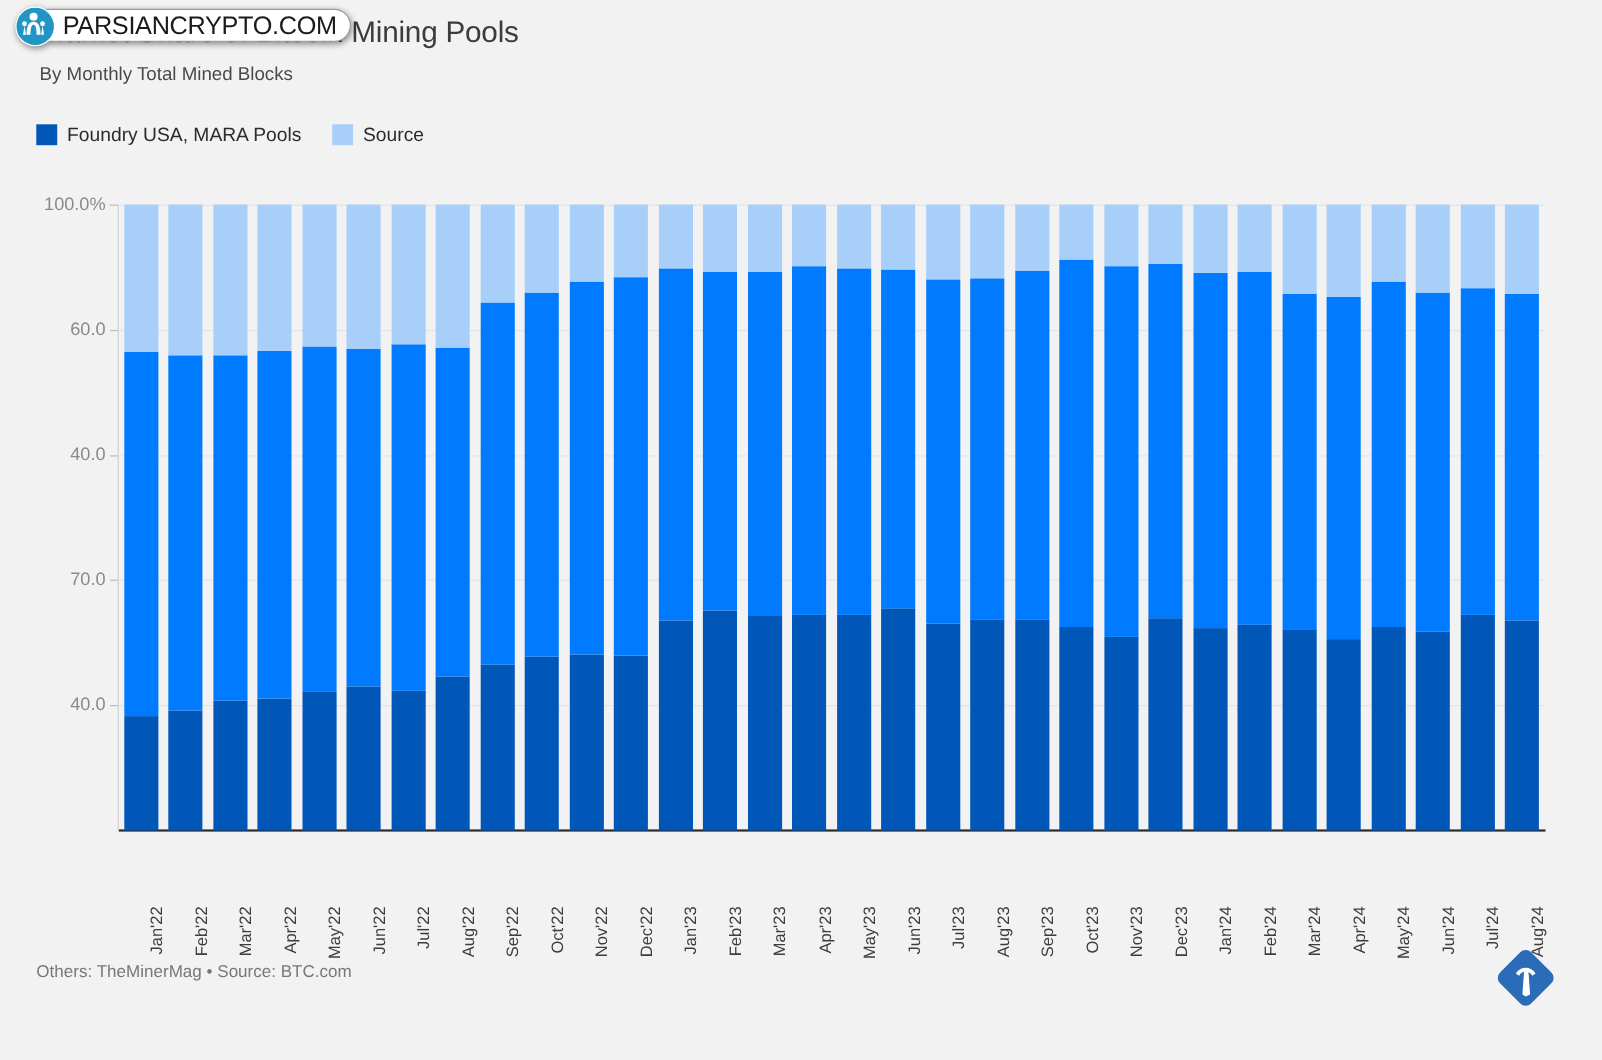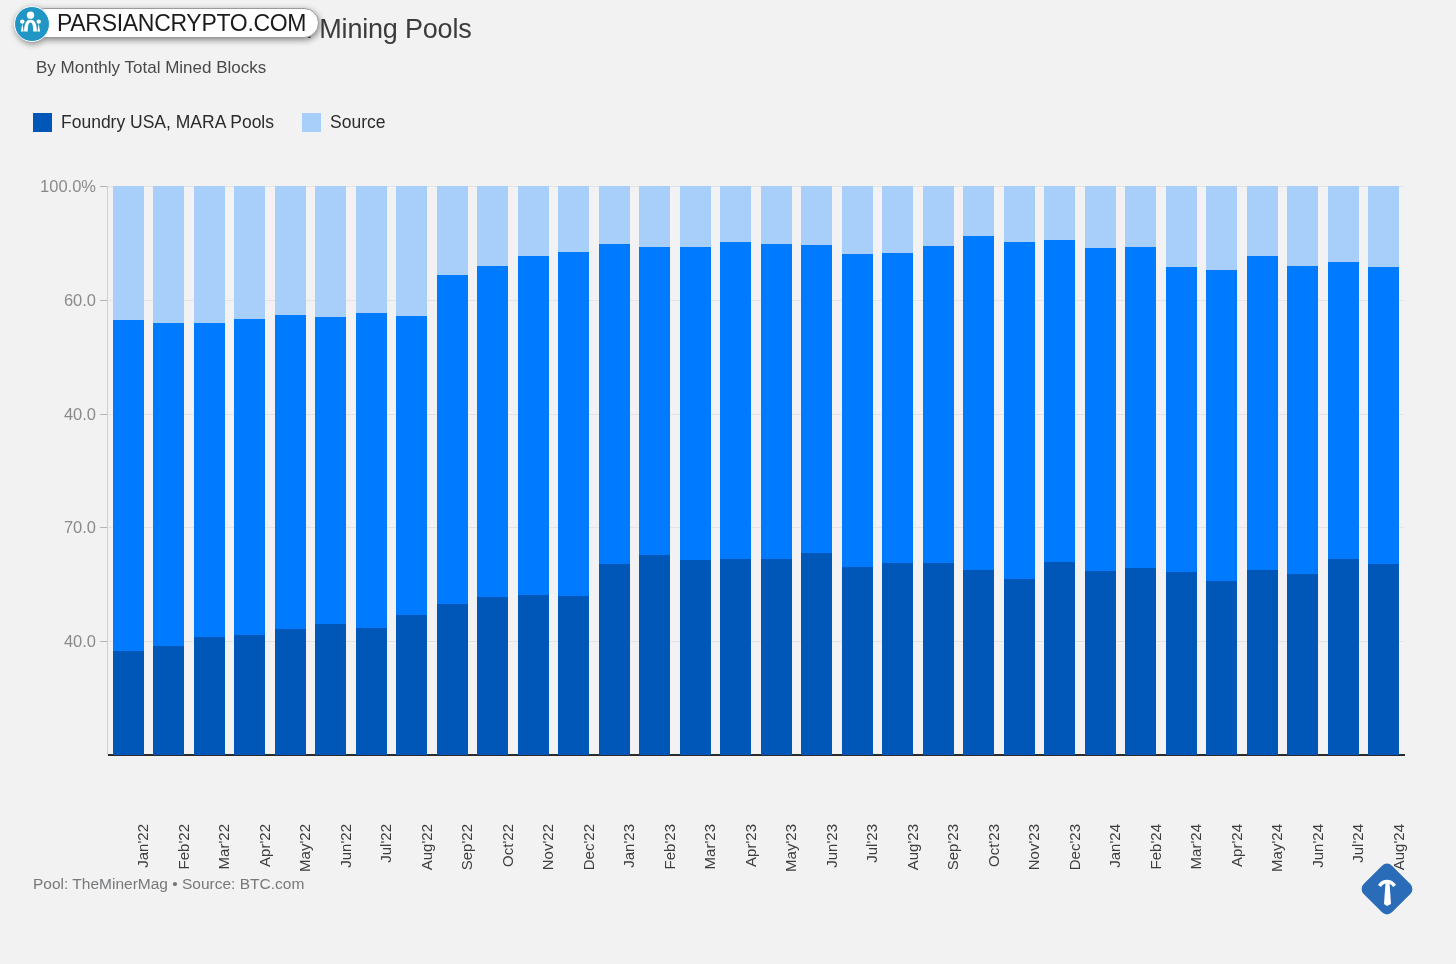--- a/index.html
+++ b/index.html
@@ -435,21 +435,21 @@
       <div class="xlabel" style="left: 998.25px; top: 64px;">Jan'24</div>
       <div class="xlabel" style="left: 1038.75px; top: 64px;">Feb'24</div>
       <div class="xlabel" style="left: 1079.25px; top: 64px;">Mar'24</div>
       <div class="xlabel" style="left: 1119.75px; top: 64px;">Apr'24</div>
       <div class="xlabel" style="left: 1160.25px; top: 64px;">May'24</div>
       <div class="xlabel" style="left: 1200.75px; top: 64px;">Jun'24</div>
       <div class="xlabel" style="left: 1241.25px; top: 64px;">Jul'24</div>
       <div class="xlabel" style="left: 1281.75px; top: 64px;">Aug'24</div>
     </div>
 
-  <div class="footer">Pool: TheMinerMag • Source: BTC.com</div>
+  <div class="footer">Others: TheMinerMag • Source: BTC.com</div>
 
   <div class="brand-logo">
     <svg viewBox="0 0 58 58" width="58" height="58">
       <rect x="9" y="9" width="40" height="40" rx="7" ry="7" transform="rotate(45 29 29)" fill="#2b6cb8"></rect>
       <path d="M20 25 C 24 18, 34 18, 38 25 L 35 27 C 32 22, 26 22, 23 27 Z" fill="#ffffff"></path>
       <path d="M27.5 23 L 31.5 23 L 33 44 L 29 46 L 26 44 Z" fill="#ffffff"></path>
       <circle cx="25" cy="15" r="1.6" fill="#2b6cb8"></circle>
       <circle cx="30" cy="13" r="1.6" fill="#2b6cb8"></circle>
       <circle cx="34" cy="16" r="1.6" fill="#2b6cb8"></circle>
     </svg>

